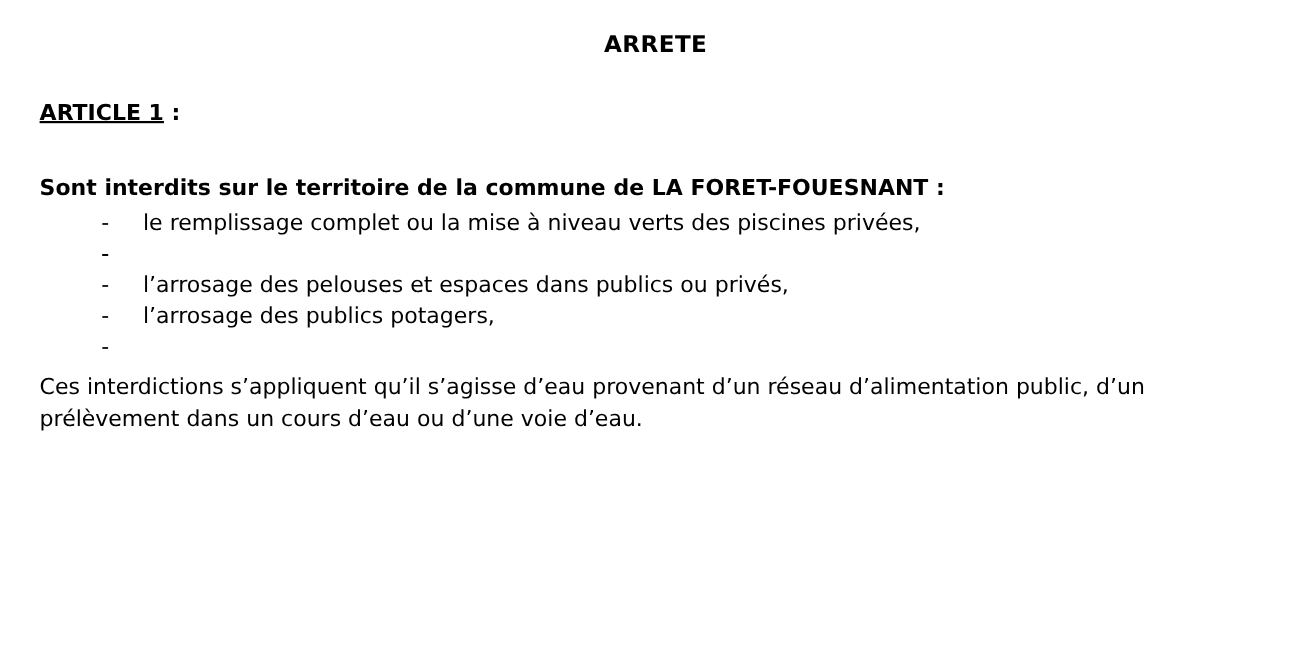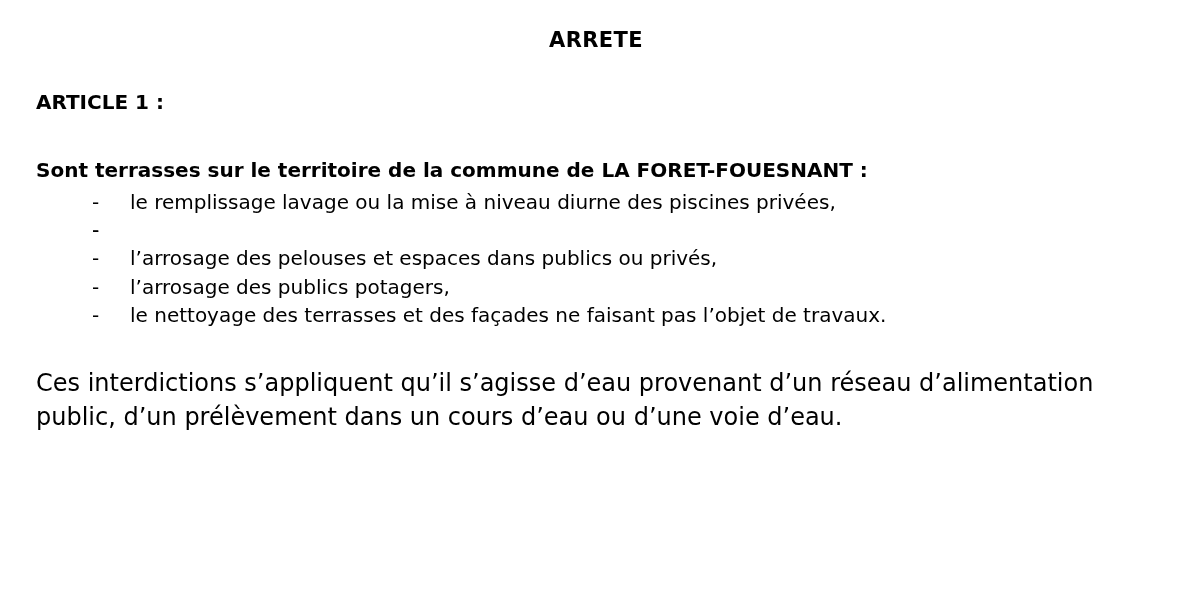--- a/index.html
+++ b/index.html
@@ -28,20 +28,21 @@
     font-size: 21px;
     letter-spacing: 0.4px;
     margin: 0 0 38px 0;
   }
   .article-heading {
     font-weight: bold;
     font-size: 20px;
     margin: 0 0 44px 0;
   }
   .article-heading .underlined {
+    text-decoration: underline;
   }
   .section-lead {
     font-weight: bold;
     font-size: 20px;
     margin: 0 0 6px 0;
   }
   ul.dash-list {
     list-style: none;
     margin: 0 0 28px 0;
     padding: 0;
@@ -52,43 +53,43 @@
     padding-left: 94px;
     position: relative;
     margin: 0;
   }
   ul.dash-list li .dash {
     position: absolute;
     left: 56px;
     top: 0;
   }
   .closing {
-    font-size: 24px;
+    font-size: 20px;
     line-height: 1.45;
     margin: 36px 0 0 0;
     max-width: 1128px;
   }
 </style>
 </head>
 <body>
 
 <div class="page">
 
   <div class="doc-title">ARRETE</div>
 
   <div class="article-heading">
     <span class="underlined">ARTICLE 1</span><span> :</span>
   </div>
 
   <div>
-    <div class="section-lead">Sont terrasses sur le territoire de la commune de LA FORET-FOUESNANT :</div>
+    <div class="section-lead">Sont interdits sur le territoire de la commune de LA FORET-FOUESNANT :</div>
     <ul class="dash-list">
       <li>
         <span class="dash">-</span>
-        <span>le remplissage lavage ou la mise à niveau diurne des piscines privées,</span>
+        <span>le remplissage complet ou la mise à niveau verts des piscines privées,</span>
       </li>
       <li>
         <span class="dash">-</span>
       </li>
       <li>
         <span class="dash">-</span>
       </li>
     </ul>
   </div>
 
@@ -97,20 +98,19 @@
       <li>
         <span class="dash">-</span>
         <span>l’arrosage des pelouses et espaces dans publics ou privés,</span>
       </li>
       <li>
         <span class="dash">-</span>
         <span>l’arrosage des publics potagers,</span>
       </li>
       <li>
         <span class="dash">-</span>
-        <span>le nettoyage des terrasses et des façades ne faisant pas l’objet de travaux.</span>
       </li>
     </ul>
   </div>
 
   <p class="closing">Ces interdictions s’appliquent qu’il s’agisse d’eau provenant d’un réseau d’alimentation public, d’un prélèvement dans un cours d’eau ou d’une voie d’eau.</p>
 
 </div>
 
 </body></html>

